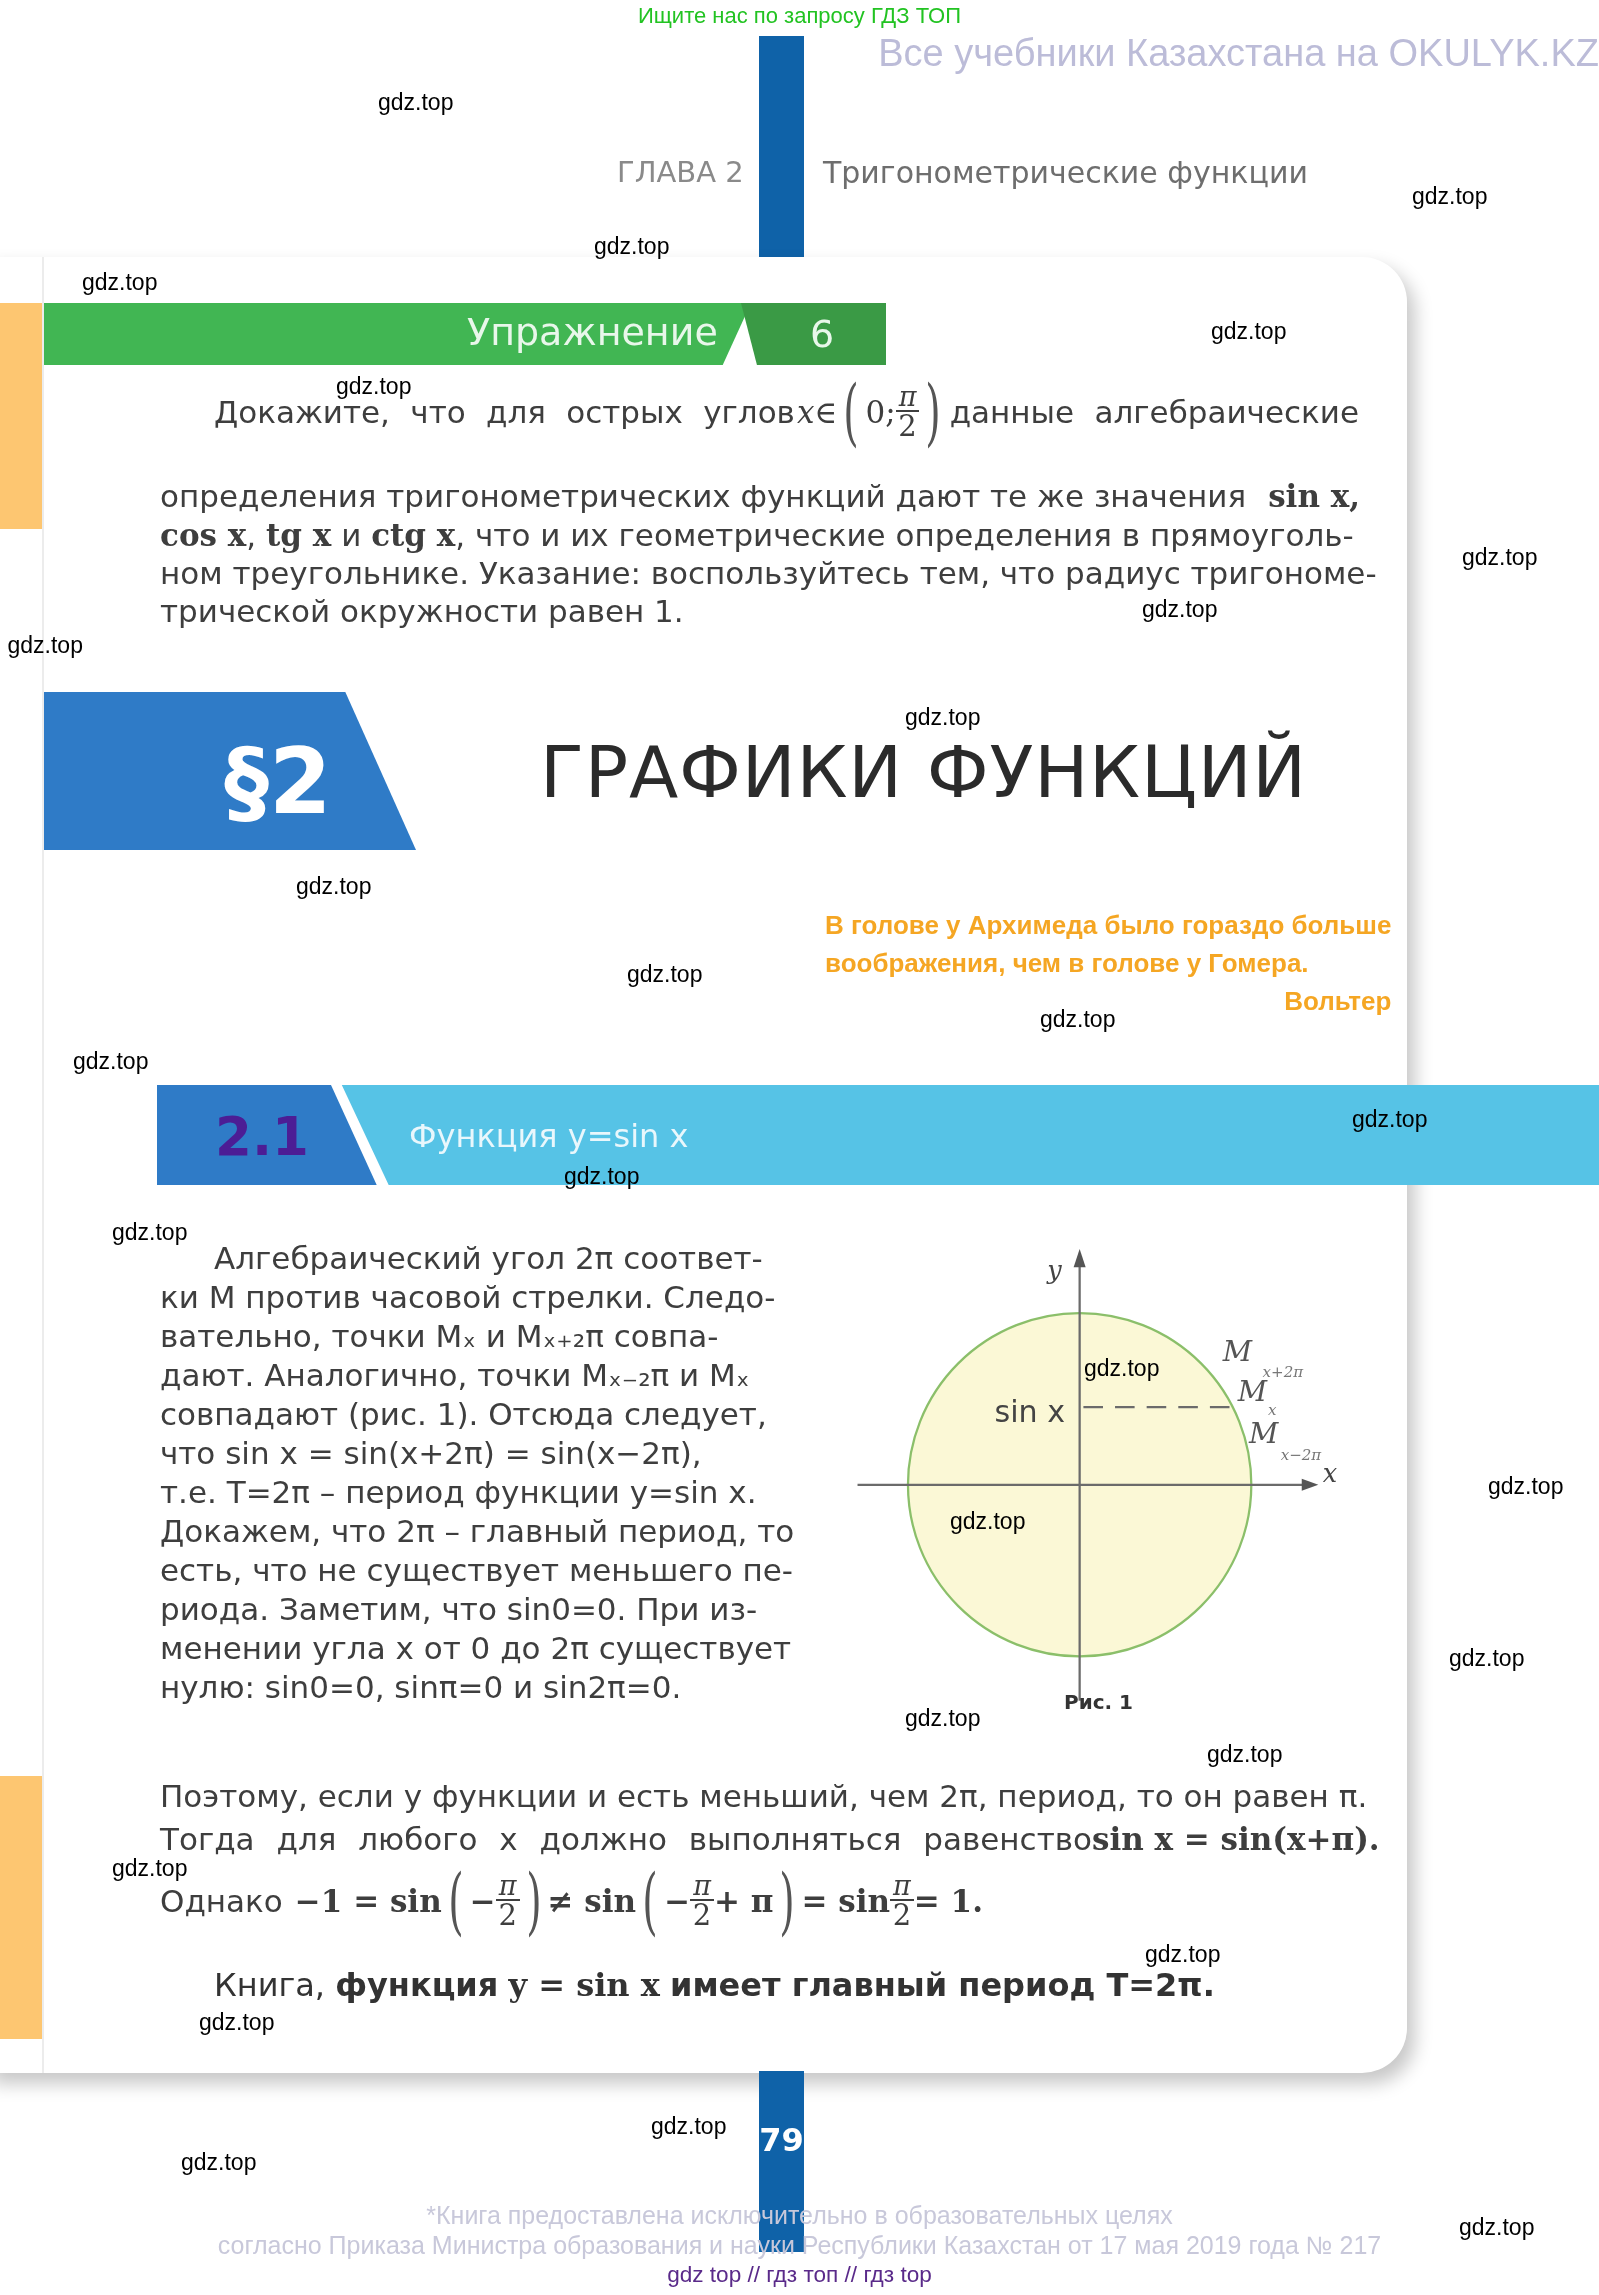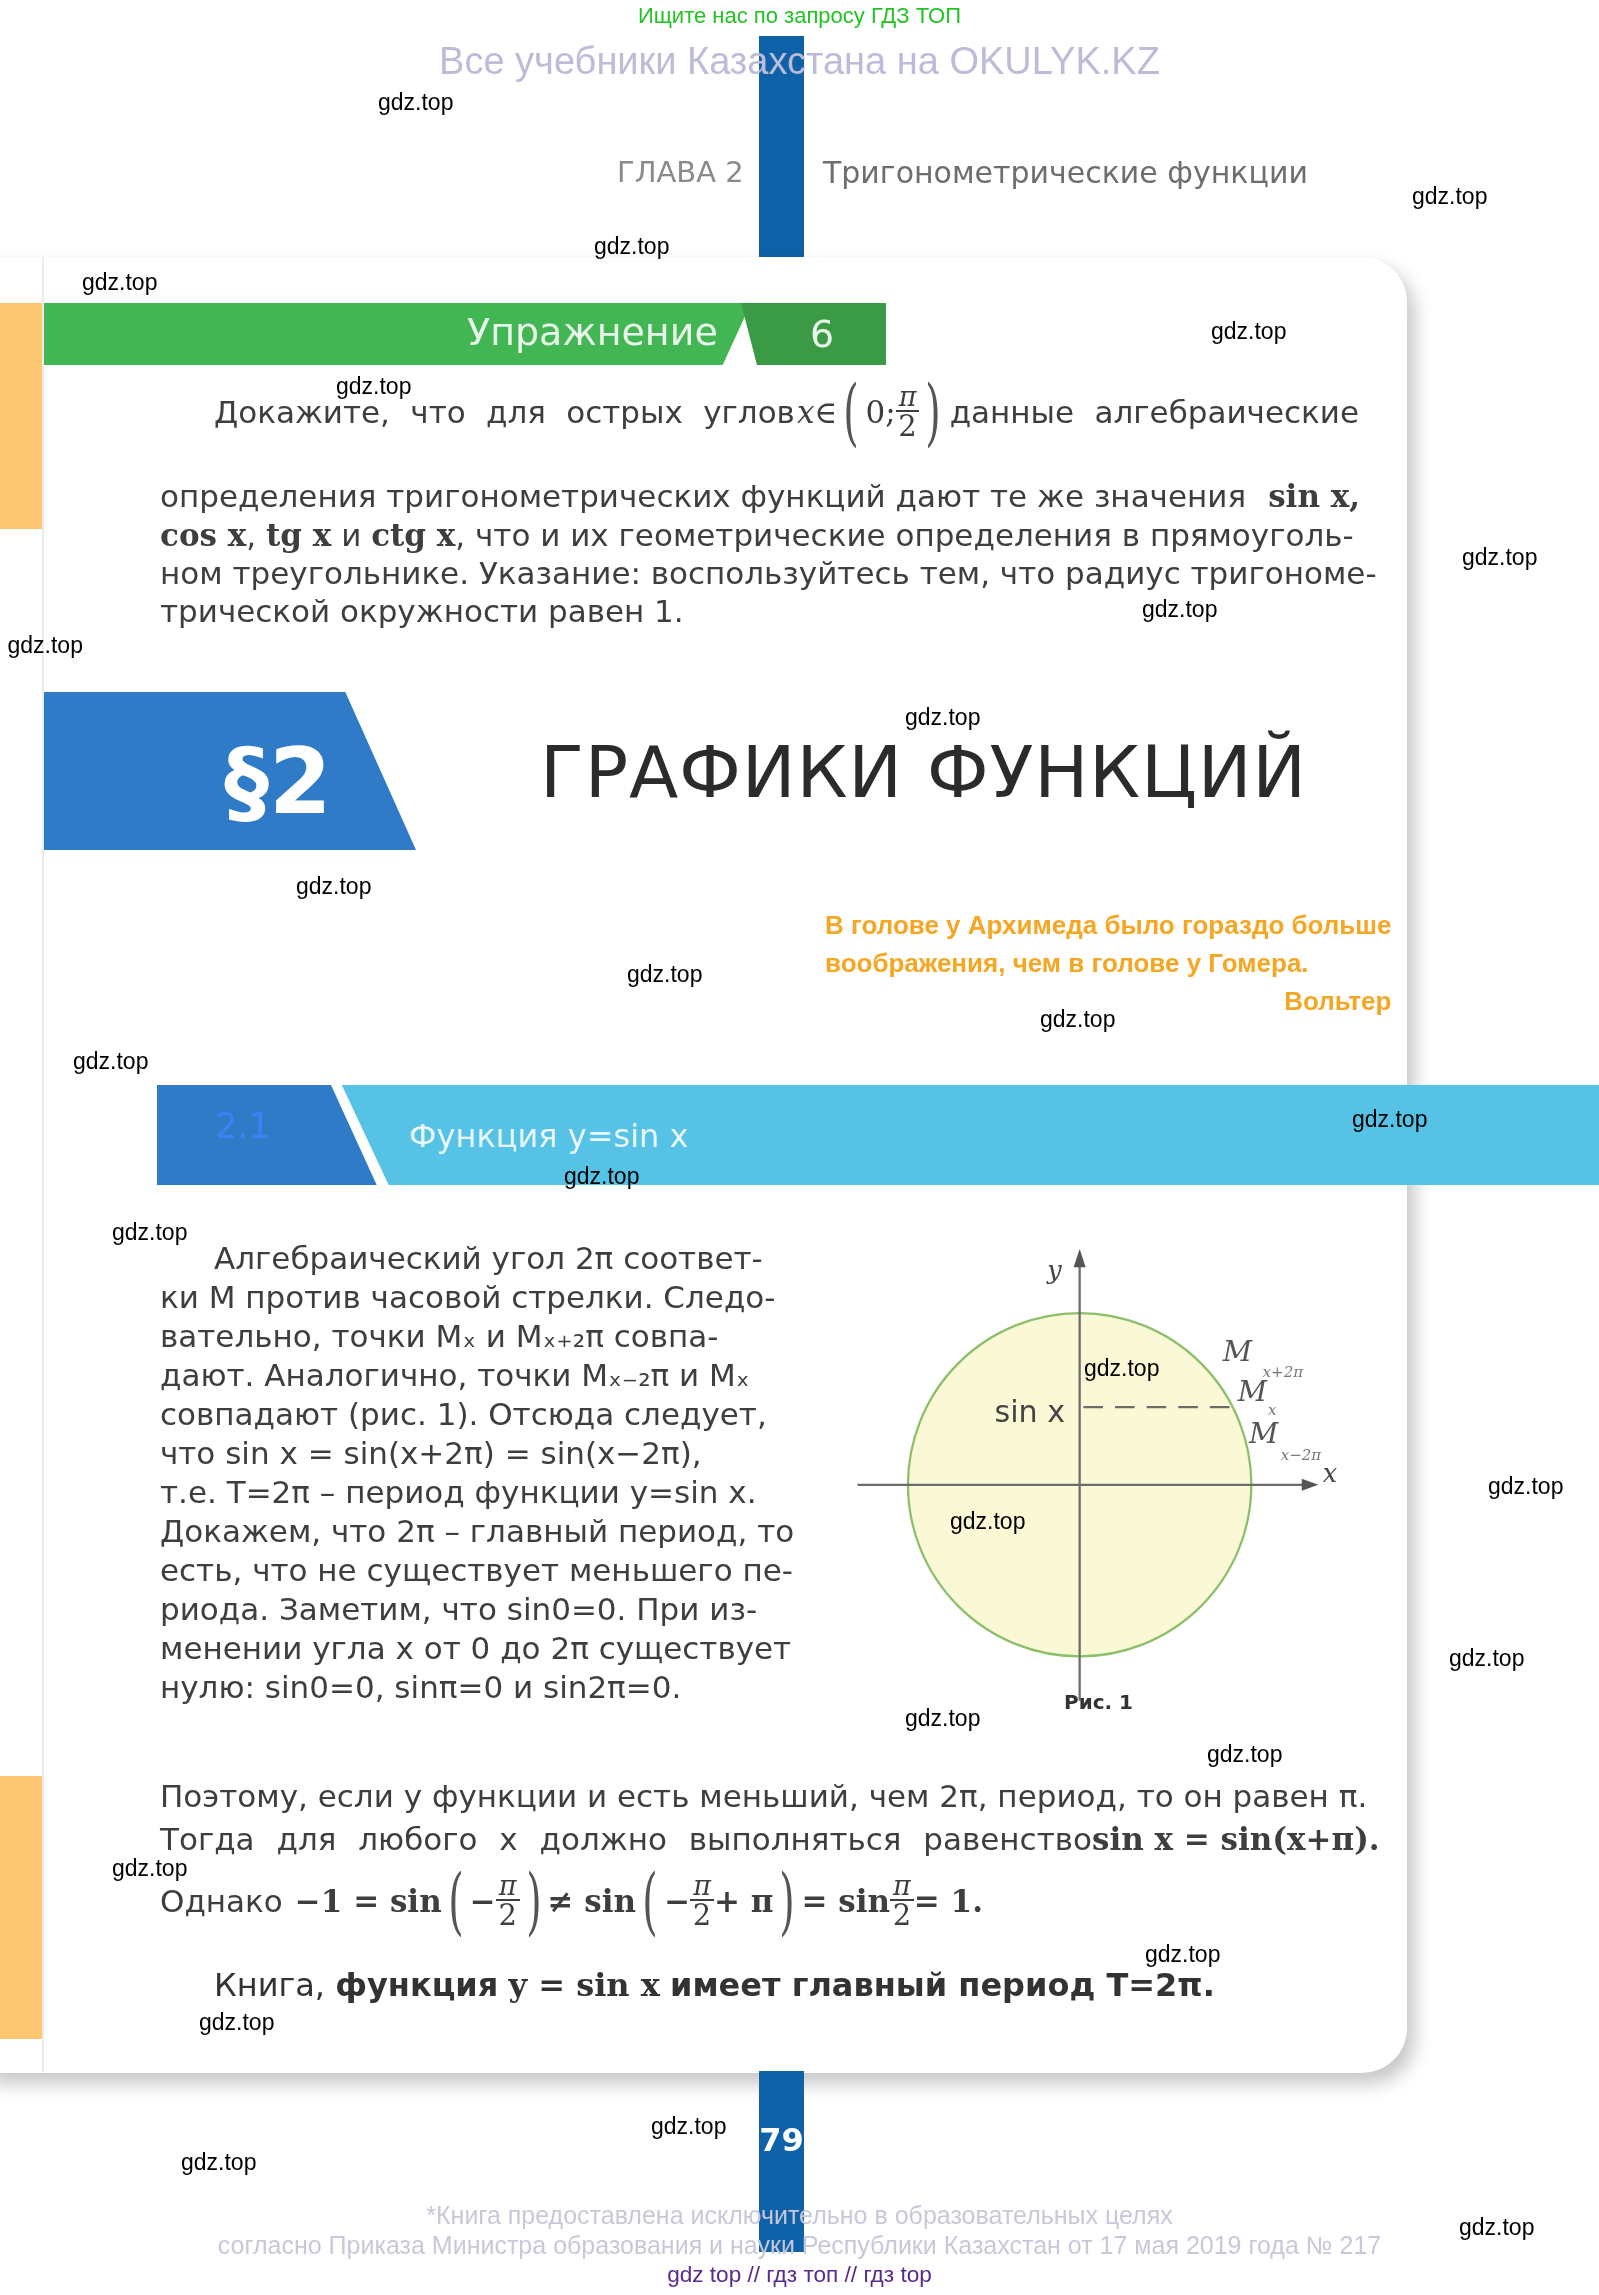--- a/index.html
+++ b/index.html
@@ -1,21 +1,21 @@
 <!DOCTYPE html>
 <html style="font-size:12px"><head>
 <meta charset="utf-8">
 <style>
   * { box-sizing: border-box; margin: 0; padding: 0; }
   html, body { width: 1599px; height: 2295px; background: #ffffff; overflow: hidden; }
   body { position: relative; font-family: "DejaVu Sans", sans-serif; color: #3a3a3a; }
   .abs { position: absolute; }
   .wm { position: absolute; font-family: "Liberation Sans", sans-serif; font-size: 23px; color: #000; white-space: nowrap; }
   .top-note { left: 0; width: 1599px; top: 3px; text-align: center; color: #22c322; font-family: "Liberation Sans", sans-serif; font-size: 22px; }
-  .top-banner { left: 0; width: 1599px; top: 32px; text-align: center; color: #bcbcd8; font-family: "Liberation Sans", sans-serif; font-size: 38px; margin-top: 8px; }
+  .top-banner { left: 0; width: 1599px; top: 32px; text-align: right; color: #bcbcd8; font-family: "Liberation Sans", sans-serif; font-size: 38px; }
   .spine-top { left: 759px; top: 36px; width: 45px; height: 222px; background: #0f62a8; }
   .chapter-num { left: 617px; top: 155px; font-size: 29px; color: #8a8a8a; font-family: "DejaVu Sans", sans-serif; }
   .chapter-title { left: 823px; top: 155px; font-size: 30px; color: #6e6e6e; }
   .card { left: -15px; top: 257px; width: 1422px; height: 1816px; background: #fff; border-radius: 0 45px 45px 0; box-shadow: 7.5px 10.5px 18px rgba(0,0,0,0.22); }
   .card-edge { left: 42px; top: 257px; width: 1.5px; height: 1816px; background: #ececec; }
   .orange-tab-1 { left: 0; top: 303px; width: 42px; height: 226px; background: #fdc671; }
   .orange-tab-2 { left: 0; top: 1776px; width: 42px; height: 263px; background: #fdc671; }
   .ex-bar { left: 44px; top: 303px; width: 707px; height: 62px; background: #41b653; clip-path: polygon(0 0, 100% 0, 100% 0, 96% 100%, 0 100%); }
   .ex-bar-num { left: 741px; top: 303px; width: 145px; height: 62px; background: #3a9a45; clip-path: polygon(0 0, 100% 0, 100% 100%, 11% 100%); }
   .ex-label { left: 467px; top: 310px; font-size: 38px; color: #e8f7ea; }
@@ -27,21 +27,21 @@
   .frac .n { display: block; border-bottom: 2.3px solid #3e3e3e; padding: 0 3px; font-size: 27px; }
   .frac .d { display: block; font-size: 29px; font-style: normal; }
   .paren { font-family: "DejaVu Serif", serif; font-size: 72px; font-weight: 100; vertical-align: middle; line-height: 1; transform: scaleX(0.55); display: inline-block; color: #555; }
   .sec-block { left: 44px; top: 692px; width: 372px; height: 158px; background: #2f7bc7; clip-path: polygon(0 0, 81% 0, 100% 100%, 0 100%); }
   .sec-label { left: 224px; top: 729px; font-size: 90px; color: #fff; font-weight: bold; }
   .sec-title { left: 540px; top: 730px; font-size: 72px; color: #2b2b2b; letter-spacing: 0.8px; }
   .quote { left: 825px; top: 906px; font-size: 26px; color: #f5a623; font-weight: bold; line-height: 38px; text-align: right; font-family: "Liberation Sans", sans-serif; }
   .sub-bar { left: 157px; top: 1085px; width: 1443px; height: 100px; background: #56c3e6; }
   .sub-num-bg { left: 157px; top: 1085px; width: 226px; height: 100px; background: #2f7bc7; clip-path: polygon(0 0, 80% 0, 100% 100%, 0 100%); }
   .sub-slash { left: 331px; top: 1085px; width: 60px; height: 105px; background: #fff; clip-path: polygon(0 0, 18% 0, 100% 100%, 80% 100%); }
-  .sub-num { left: 215px; top: 1106px; font-size: 35px; color: #3b82f6; font-weight: normal; }
+  .sub-num { left: 215px; top: 1106px; font-size: 53px; color: #4c1d95; font-weight: bold; }
   .sub-title { left: 409px; top: 1117px; font-size: 32px; color: #e9f7fc; }
   .body-text { left: 160px; top: 1239px; width: 670px; font-size: 31px; line-height: 39px; color: #3e3e3e; text-align: justify; }
   .body-text p { white-space: nowrap; display: flex; justify-content: space-between; }
   .body-text p.indent { padding-left: 54px; }
   .full-text { left: 160px; width: 1204px; font-size: 31px; color: #3e3e3e; white-space: nowrap; }
   .conclusion { left: 214px; top: 1966px; font-size: 32px; color: #333; white-space: nowrap; }
   .conclusion b { font-weight: bold; }
   .fig { left: 850px; top: 1234px; width: 512px; height: 497px; }
   .fig-cap { left: 1064px; top: 1690px; font-size: 20px; font-weight: bold; color: #333; }
   .page-strip { left: 759px; top: 2071px; width: 45px; height: 181px; background: #0f62a8; }

